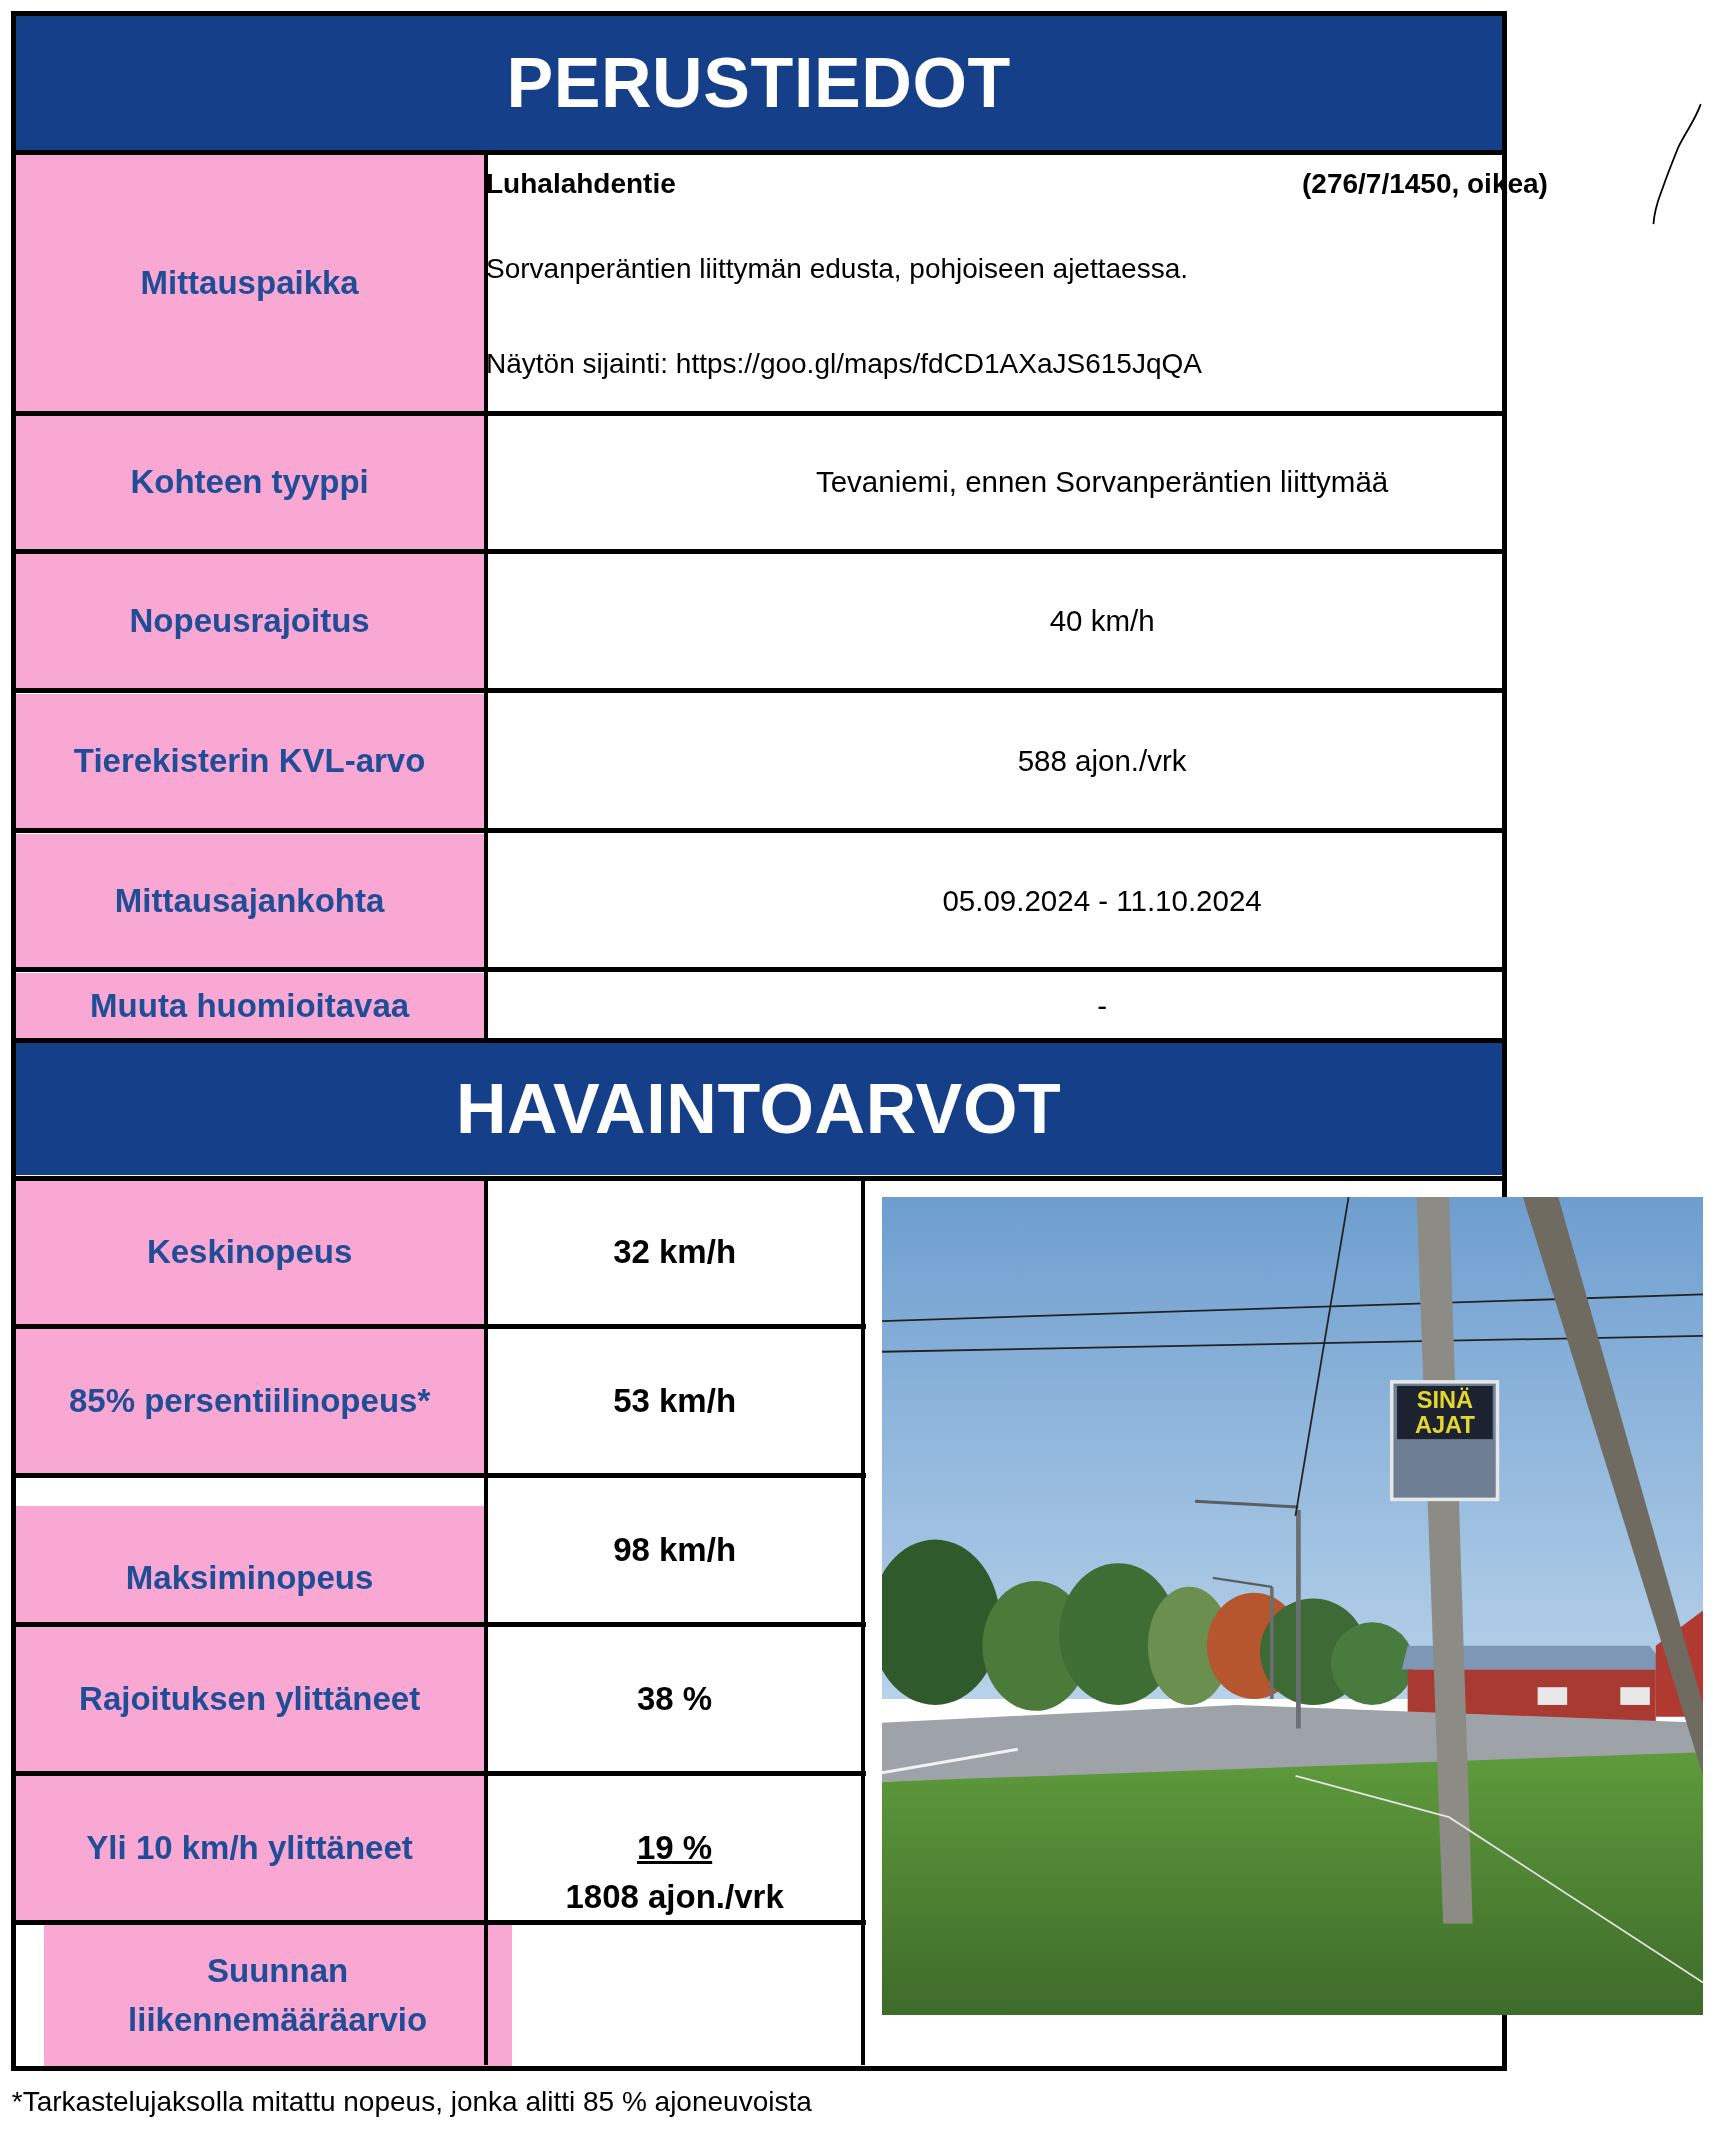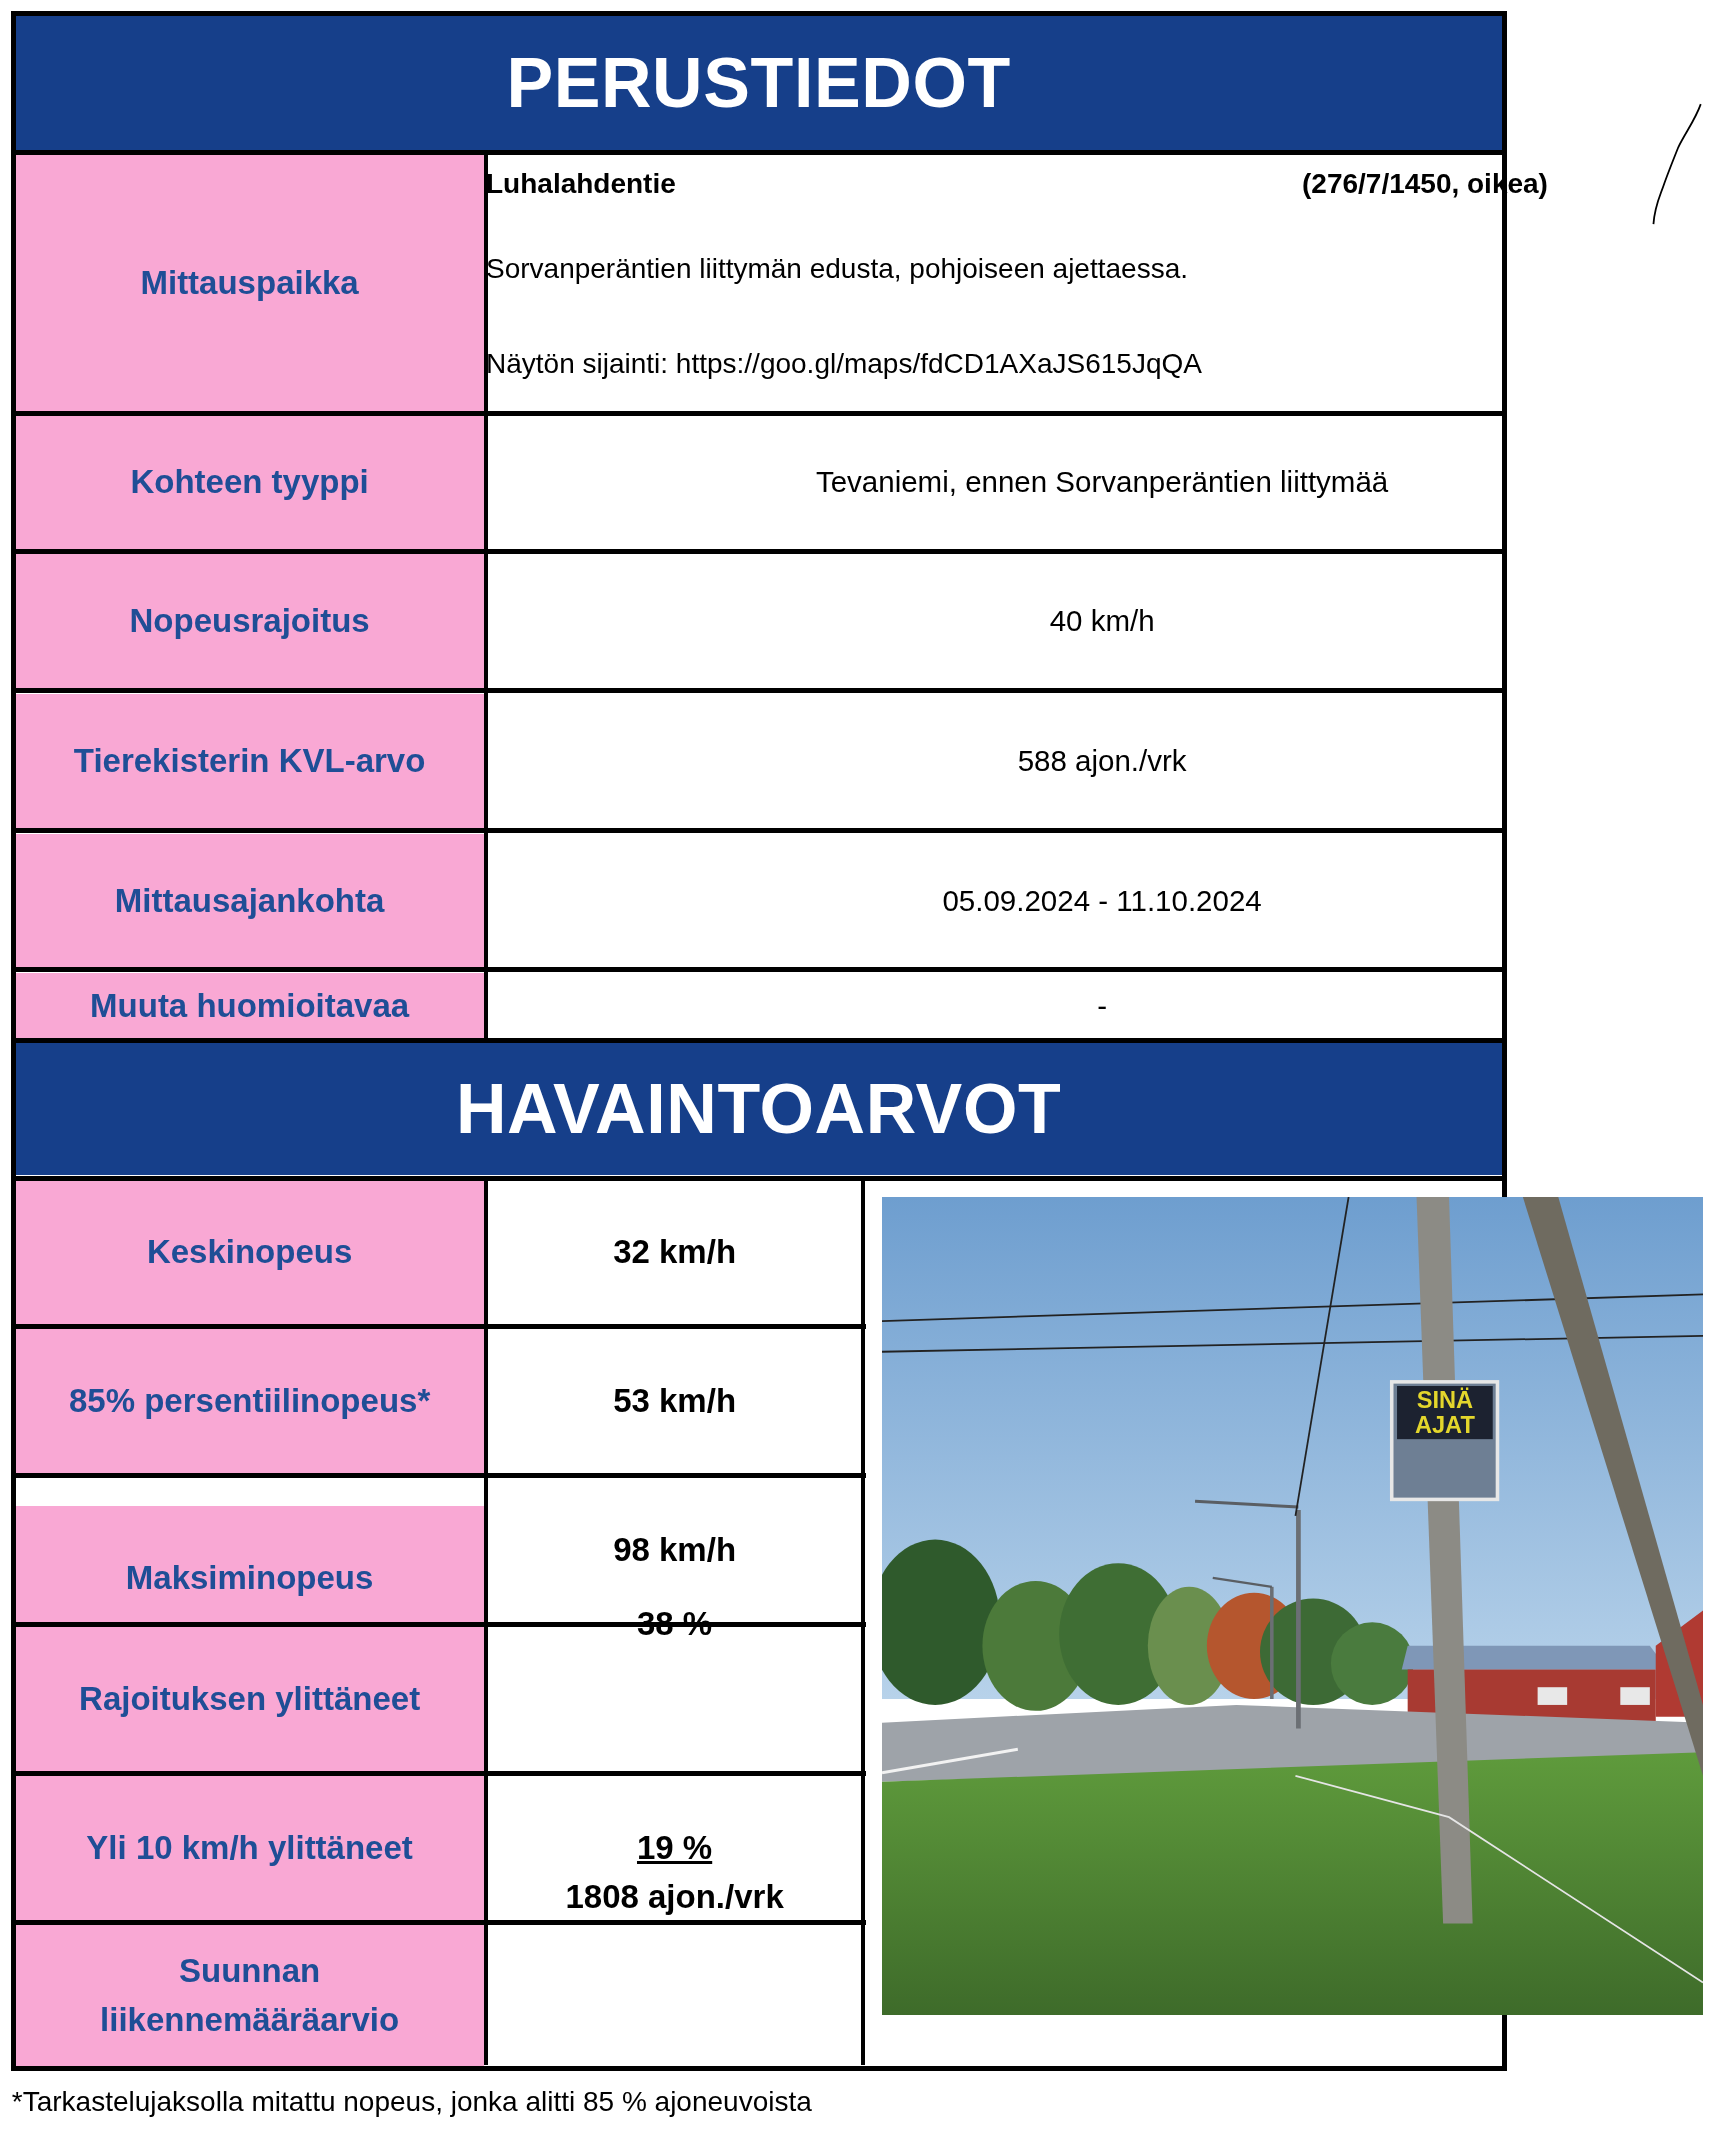--- a/index.html
+++ b/index.html
@@ -63,28 +63,28 @@
 
   <div class="lab" style="top:1313px;height:144px;width:468px;">85% persentiilinopeus*</div>
   <div class="val valb" style="top:1313px;height:144px;left:473px;width:372px;">53 km/h</div>
   <div class="hline" style="top:1457px;width:850px;"></div>
 
   <div class="lab" style="top:1462px;height:144px;width:468px;margin-top:28px;">Maksiminopeus</div>
   <div class="val valb" style="top:1462px;height:144px;left:473px;width:372px;">98 km/h</div>
   <div class="hline" style="top:1606px;width:850px;"></div>
 
   <div class="lab" style="top:1611px;height:144px;width:468px;">Rajoituksen ylittäneet</div>
-  <div class="val valb" style="top:1536px;height:144px;left:473px;width:372px;">38 %</div>
+  <div class="val valb" style="top:1611px;height:144px;left:473px;width:372px;">38 %</div>
   <div class="hline" style="top:1755px;width:850px;"></div>
 
   <div class="lab" style="top:1760px;height:144px;width:468px;">Yli 10 km/h ylittäneet</div>
   <div class="val valb" style="top:1760px;height:144px;left:473px;width:372px;text-decoration:underline;">19 %</div>
   <div class="hline" style="top:1904px;width:850px;"></div>
 
-  <div class="lab" style="top:1909px;height:141px;width:468px;padding:0 95px;">Suunnan liikennemääräarvio</div>
+  <div class="lab" style="top:1909px;height:141px;width:468px;padding:0 95px;margin-left:28px;">Suunnan liikennemääräarvio</div>
   <div class="val valb" style="top:1811px;height:141px;left:473px;width:372px;">1808 ajon./vrk</div>
 
   <div class="vline" style="left:468px;top:1165px;height:884px;"></div>
   <div class="vline" style="left:845px;top:1165px;height:884px;"></div>
 </div>
 
 <div class="loc">
   <span class="l1">Luhalahdentie</span>
   <span class="l1r">(276/7/1450, oikea)</span>
   <span class="l2">Sorvanperäntien liittymän edusta, pohjoiseen ajettaessa.</span>

